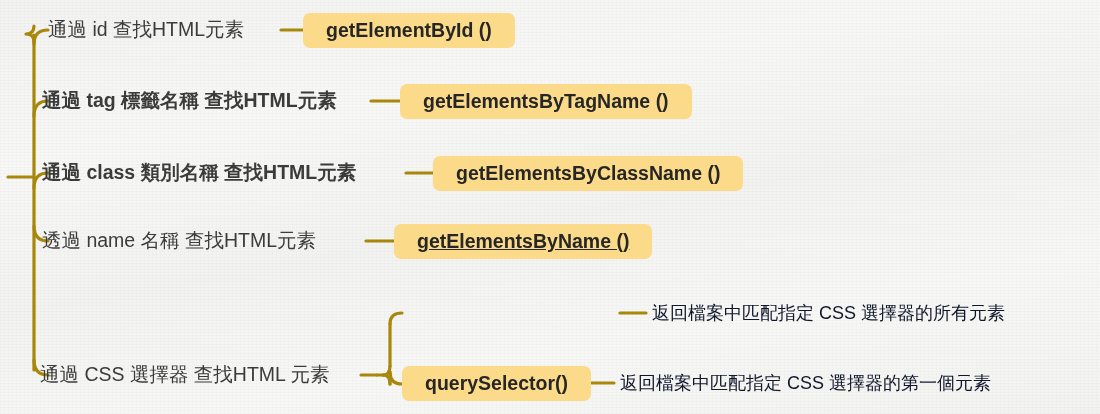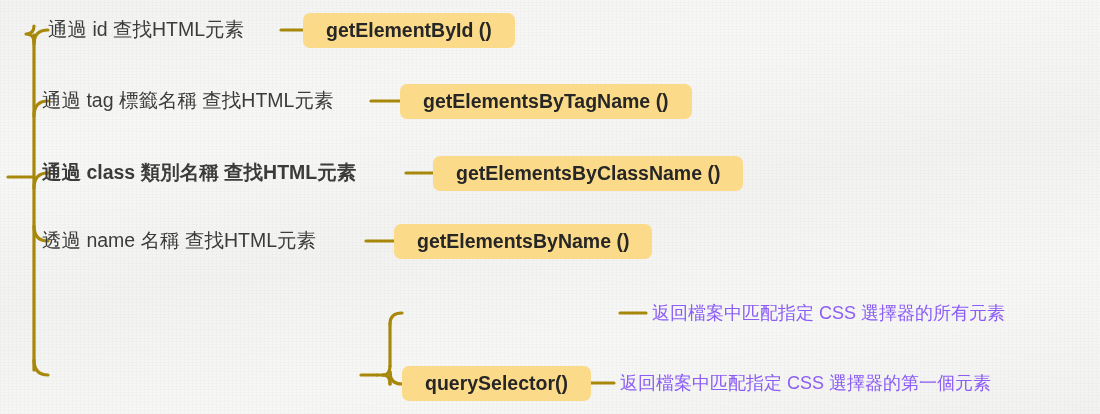--- a/index.html
+++ b/index.html
@@ -51,21 +51,21 @@
     z-index: 2;
     color: #3b3b3b;
     font-size: 19.5px;
     line-height: 1;
     white-space: nowrap;
   }
 
   .desc-label {
     position: absolute;
     z-index: 2;
-    color: #8b5cf6;
+    color: #0f172a;
     font-size: 18px;
     line-height: 1;
     white-space: nowrap;
   }
 
   .chip {
     position: absolute;
     z-index: 2;
     background-color: #fbdb8a;
     border-radius: 7px;
@@ -121,28 +121,29 @@
       <path d="M 390 372 Q 390 384 402 384"></path>
 
       <path d="M 620 313 L 646 313"></path>
       <path d="M 588 383 L 614 383"></path>
     </g>
   </svg>
 
   <div class="node-label" style="left:48px; top:20px;">通過 id 查找HTML元素</div>
   <div class="chip" style="left:303px; top:13px; height:35px;">getElementById ()</div>
 
-  <div class="node-label" style="left:42px; top:91px;">通過 tag 標籤名稱 查找HTML元素</div>
+  <div class="node-label" style="left:42px; top:91px;font-weight:bold;">通過 tag 標籤名稱 查找HTML元素</div>
   <div class="chip" style="left:400px; top:84px; height:35px;">getElementsByTagName ()</div>
 
   <div class="node-label" style="left:42px; top:163px;font-weight:bold;">通過 class 類別名稱 查找HTML元素</div>
   <div class="chip" style="left:433px; top:156px; height:35px;">getElementsByClassName ()</div>
 
   <div class="node-label" style="left:42px; top:231px;">透過 name 名稱 查找HTML元素</div>
-  <div class="chip" style="left:394px; top:224px; height:35px;">getElementsByName ()</div>
+  <div class="chip" style="left:394px; top:224px; height:35px;text-decoration:underline;">getElementsByName ()</div>
 
+  <div class="node-label" style="left:40px; top:365px;">通過 CSS 選擇器 查找HTML 元素</div>
 
   <div class="desc-label" style="left:652px; top:304px;">返回檔案中匹配指定 CSS 選擇器的所有元素</div>
 
   <div class="chip" style="left:402px; top:366px; height:35px;">querySelector()</div>
   <div class="desc-label" style="left:620px; top:374px;">返回檔案中匹配指定 CSS 選擇器的第一個元素</div>
 
 </div>
 
 </body></html>

